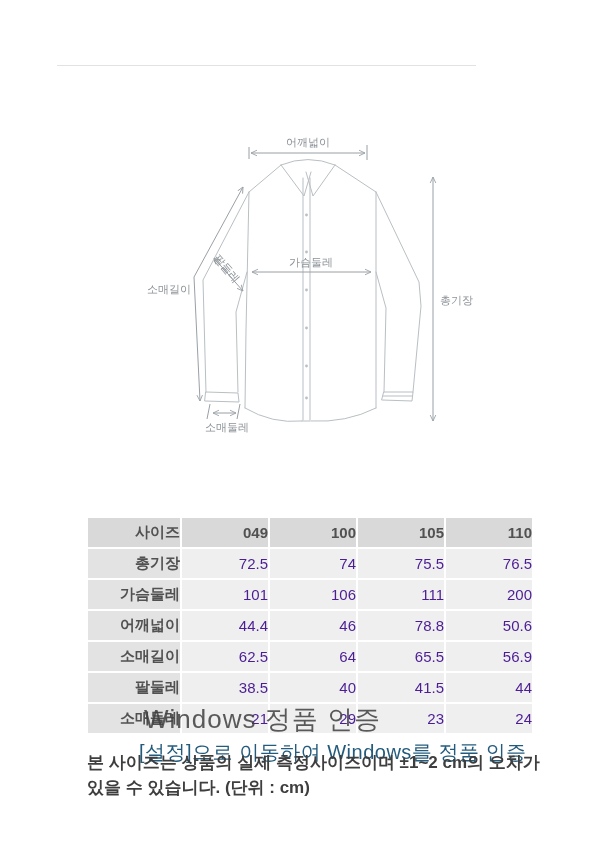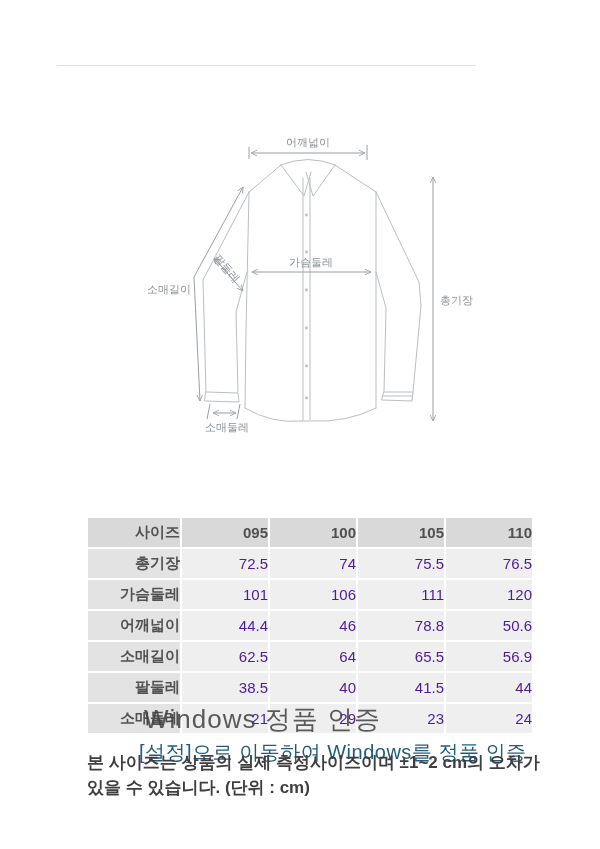--- a/index.html
+++ b/index.html
@@ -141,38 +141,38 @@
     <colgroup>
       <col class="c-label">
         <col class="c-val">
         <col class="c-val">
         <col class="c-val">
         <col class="c-val">
     </colgroup>
     <tbody>
         <tr>
       <th class="hdr">사이즈</th>
-      <th class="hdr">095</th>
+      <th class="hdr">049</th>
       <th class="hdr">100</th>
       <th class="hdr">105</th>
       <th class="hdr">110</th>
     </tr>
     <tr>
       <th class="rowlab">총기장</th>
       <td class="val">72.5</td>
       <td class="val">74</td>
       <td class="val">75.5</td>
       <td class="val">76.5</td>
     </tr>
     <tr>
       <th class="rowlab">가슴둘레</th>
       <td class="val">101</td>
       <td class="val">106</td>
       <td class="val">111</td>
-      <td class="val">120</td>
+      <td class="val">200</td>
     </tr>
     <tr>
       <th class="rowlab">어깨넓이</th>
       <td class="val">44.4</td>
       <td class="val">46</td>
       <td class="val">78.8</td>
       <td class="val">50.6</td>
     </tr>
     <tr>
       <th class="rowlab">소매길이</th>

